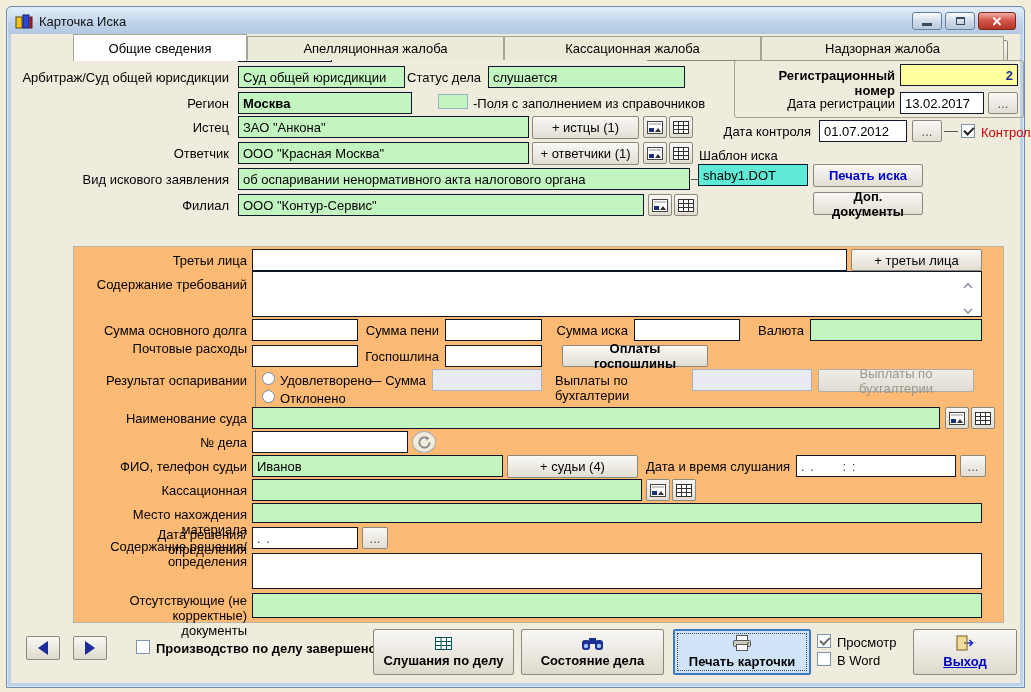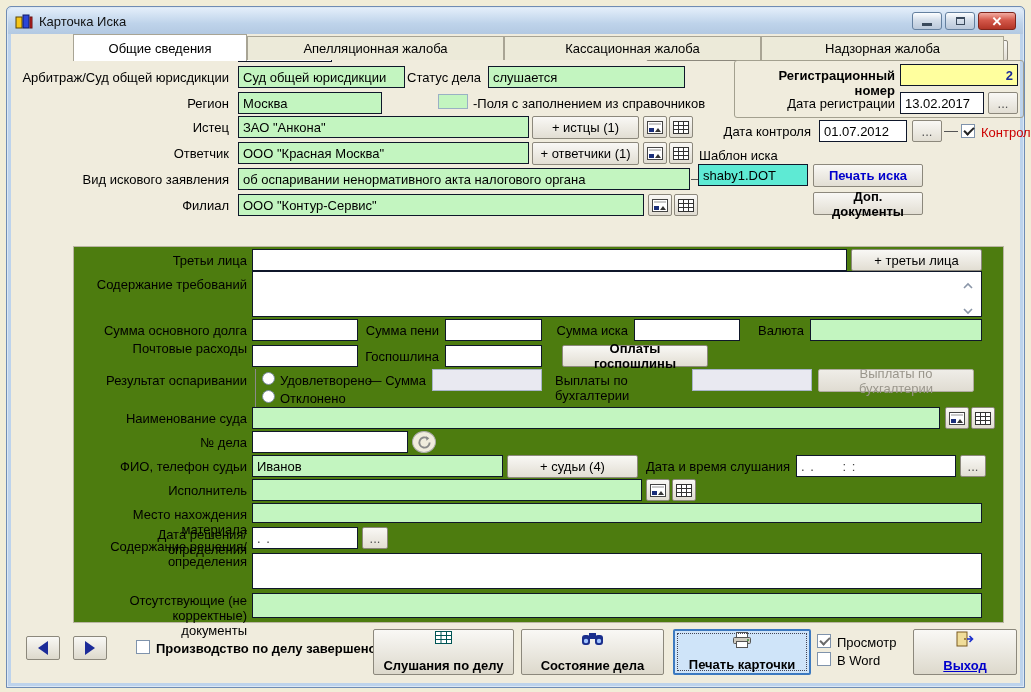--- a/index.html
+++ b/index.html
@@ -38,27 +38,27 @@
           background:linear-gradient(#f9f8f5,#e0dcd1);border:1px solid #8c887c;border-radius:2px}
   .cb{position:absolute;width:14px;height:14px;border:1px solid #7f93ac;background:#fff}
   .cb.checked::after{content:"";position:absolute;left:2px;top:2px;width:8px;height:4px;
        border-left:2px solid #222;border-bottom:2px solid #222;transform:rotate(-45deg)}
   .cb.graycheck::after{border-color:#6b6b6b}
   .radio{position:absolute;width:13px;height:13px;border:1px solid #7a8ba0;border-radius:50%;background:#fff}
   .tab{position:absolute;top:2px;height:24px;display:flex;align-items:center;justify-content:center;
        background:#ecead9;border:1px solid #a8a494;border-bottom:none;font-size:13px;z-index:1}
   .tab.active{background:#fff;top:0;height:27px;z-index:3}
   .panel{position:absolute;left:62px;top:212px;width:931px;height:377px;border:1px solid #b9b5a2;
-         background:#4d7c0f;z-index:2}
+         background:#fdba74;z-index:2}
   .groupbox{position:absolute;left:723px;top:26px;width:290px;height:58px;border:1px solid #a3a08f;border-radius:3px}
   .vline{position:absolute;width:1px;background:#8a8a8a}
   .hline{position:absolute;height:1px;background:#555}
   .red{color:#cc0000}
   .bold{font-weight:bold}
-  .bigbtn{position:absolute;display:flex;flex-direction:column;align-items:center;justify-content:space-between;gap:3px;
+  .bigbtn{position:absolute;display:flex;flex-direction:column;align-items:center;justify-content:center;gap:3px;
           background:linear-gradient(#f9f8f5,#ddd9cc);border:1px solid #8c887c;font-weight:bold;font-size:13px;border-radius:2px}
   .bigbtn.primary{background:#cfe4f9;border:2px solid #3c79c0;outline:1px dotted #445;outline-offset:-5px}
   .linktext{color:#0000cc;text-decoration:underline;font-weight:bold}
   .navarrow{position:absolute;width:34px;height:24px;display:flex;align-items:center;justify-content:center;
             background:linear-gradient(#f9f8f5,#ddd9cc);border:1px solid #8c887c;border-radius:2px}
   .tri-left{width:0;height:0;border-top:7px solid transparent;border-bottom:7px solid transparent;border-right:10px solid #1c2b99}
   .tri-right{width:0;height:0;border-top:7px solid transparent;border-bottom:7px solid transparent;border-left:10px solid #1c2b99}
   .swatch{position:absolute;width:30px;height:15px;background:#c3f5c0;border:1px solid #9ab0c4}
   .chev{position:absolute;z-index:4}
 </style>
@@ -98,21 +98,21 @@
     <button class="btn bold" style="left:635px;top:6px;width:112px;height:21px">Файлы Office</button>
     <button class="btn bold" style="left:755px;top:6px;width:112px;height:21px">Фото иска</button>
     <button class="btn bold" style="left:876px;top:6px;width:121px;height:21px">Пользователи</button>
 
     <div class="lbl" style="left:0;top:36px;width:218px">Арбитраж/Суд общей юрисдикции</div>
     <input class="tb green" style="left: 227px; top: 32px; width: 167px;" value="Суд общей юрисдикции">
     <div class="lbl" style="left:380px;top:36px;width:90px">Статус дела</div>
     <input class="tb green" style="left: 477px; top: 32px; width: 197px;" value="слушается">
 
     <div class="lbl" style="left:0;top:62px;width:218px">Регион</div>
-    <input class="tb green" style="left: 227px; top: 58px; width: 144px;" value="Москва">
+    <input class="tb green" style="left: 227px; top: 58px; width: 174px; font-weight: bold;" value="Москва">
     <span class="swatch" style="left:427px;top:60px"></span>
     <div class="lbl" style="left:462px;top:62px;width:280px;text-align:left">-Поля с заполнением из справочников</div>
 
     <div class="lbl" style="left:0;top:86px;width:218px">Истец</div>
     <input class="tb green" style="left: 227px; top: 82px; width: 291px;" value="ЗАО &quot;Анкона&quot;">
     <button class="btn" style="left:521px;top:82px;width:107px;height:23px">+ истцы (1)</button>
     <span class="icnbtn" style="left:632px;top:82px">
       <svg width="16" height="13">
           <rect x="0.5" y="0.5" width="15" height="12" fill="#fff" stroke="#444"></rect>
           <rect x="2" y="2" width="12" height="2" fill="#c9c9c9"></rect>
@@ -261,21 +261,21 @@
           </svg>
       </span>
 
       <div class="lbl" style="left:0;top:212px;width:173px">ФИО, телефон судьи</div>
       <input class="tb green" style="left: 178px; top: 208px; width: 251px;" value="Иванов">
       <button class="btn" style="left:433px;top:208px;width:131px;height:23px">+ судьи (4)</button>
       <div class="lbl" style="left:566px;top:212px;width:150px">Дата и время слушания</div>
       <input class="tb masked" style="left: 722px; top: 208px; width: 160px;" value=". .      : :">
       <button class="btn" style="left:886px;top:208px;width:26px;height:22px;color:#555">...</button>
 
-      <div class="lbl" style="left:0;top:236px;width:173px">Исполнитель</div>
+      <div class="lbl" style="left:0;top:236px;width:173px">Кассационная</div>
       <input class="tb green" style="left: 178px; top: 232px; width: 390px;" value="">
       <span class="icnbtn" style="left:572px;top:232px">
         <svg width="16" height="13">
             <rect x="0.5" y="0.5" width="15" height="12" fill="#fff" stroke="#444"></rect>
             <rect x="2" y="2" width="12" height="2" fill="#c9c9c9"></rect>
             <rect x="2" y="7" width="5" height="4" fill="#1a2e7a"></rect>
             <path d="M8 11 l3 -4 l3 4z" fill="#333"></path>
           </svg>
       </span>
       <span class="icnbtn" style="left:598px;top:232px">

